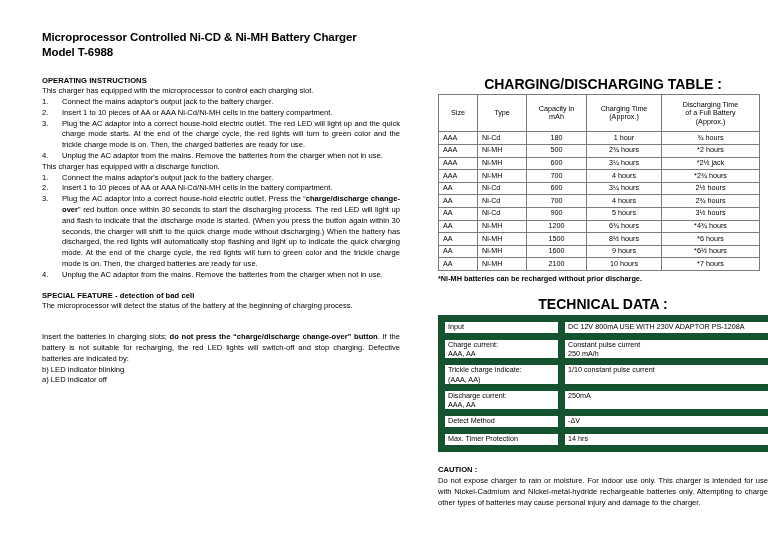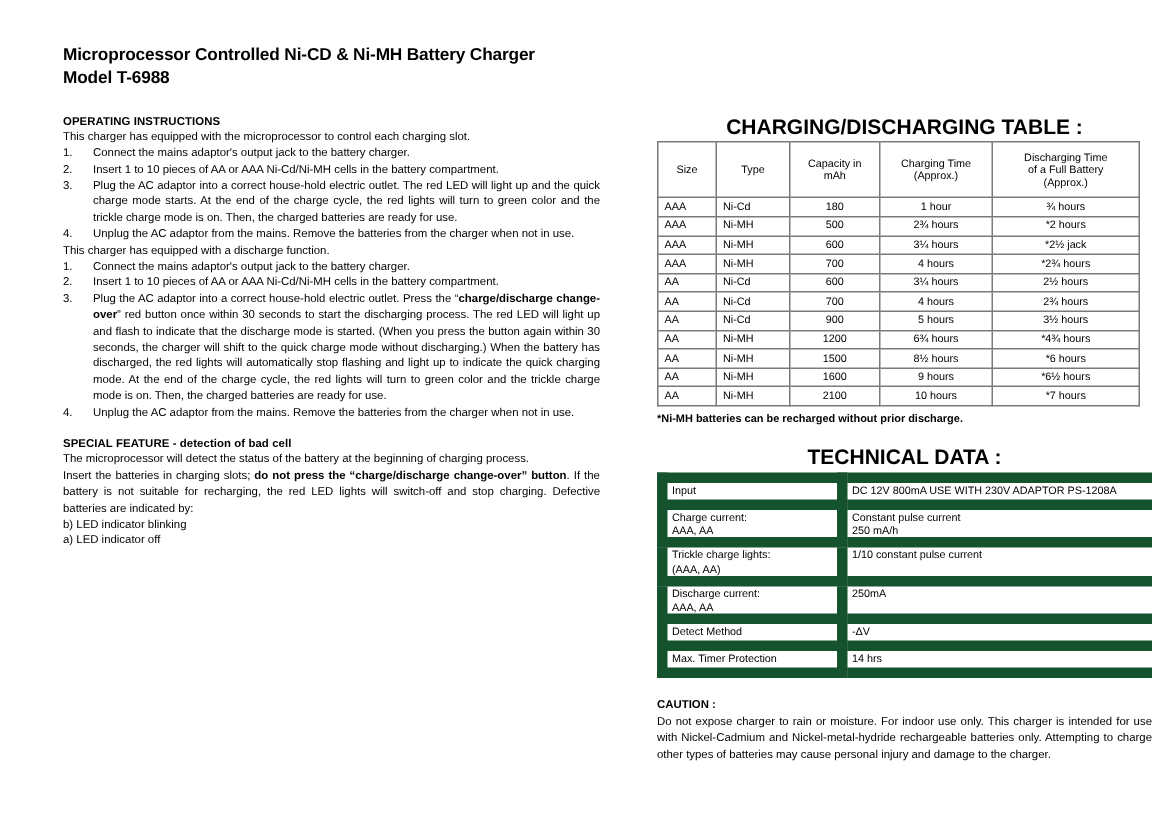--- a/index.html
+++ b/index.html
@@ -49,21 +49,21 @@
     margin: 0 0 1px 0;
     letter-spacing: 0.05px;
   }
   .sec-head.spaced { margin-top: 11px; }
   .para {
     font-size: 7.6px;
     line-height: 1.42;
     margin: 0 0 0 0;
     text-align: justify;
   }
-  .para.just { text-align: justify; }
+  .para.just { text-align: justify; margin-top: 20px; }
 
   ol.steps {
     margin: 0;
     padding: 0;
     list-style: none;
   }
   ol.steps li {
     font-size: 7.6px;
     line-height: 1.42;
     position: relative;
@@ -350,21 +350,21 @@
               <div>Charge current:</div>
               <div>AAA, AA</div>
             </td>
             <td class="v two-line">
               <div>Constant pulse current</div>
               <div>250 mA/h</div>
             </td>
           </tr>
           <tr>
             <td class="k two-line">
-              <div>Trickle charge lights:</div>
+              <div>Trickle charge indicate:</div>
               <div>(AAA, AA)</div>
             </td>
             <td class="v two-line v-bottom">
               <div>1/10 constant pulse current</div>
             </td>
           </tr>
           <tr>
             <td class="k two-line">
               <div>Discharge current:</div>
               <div>AAA, AA</div>

